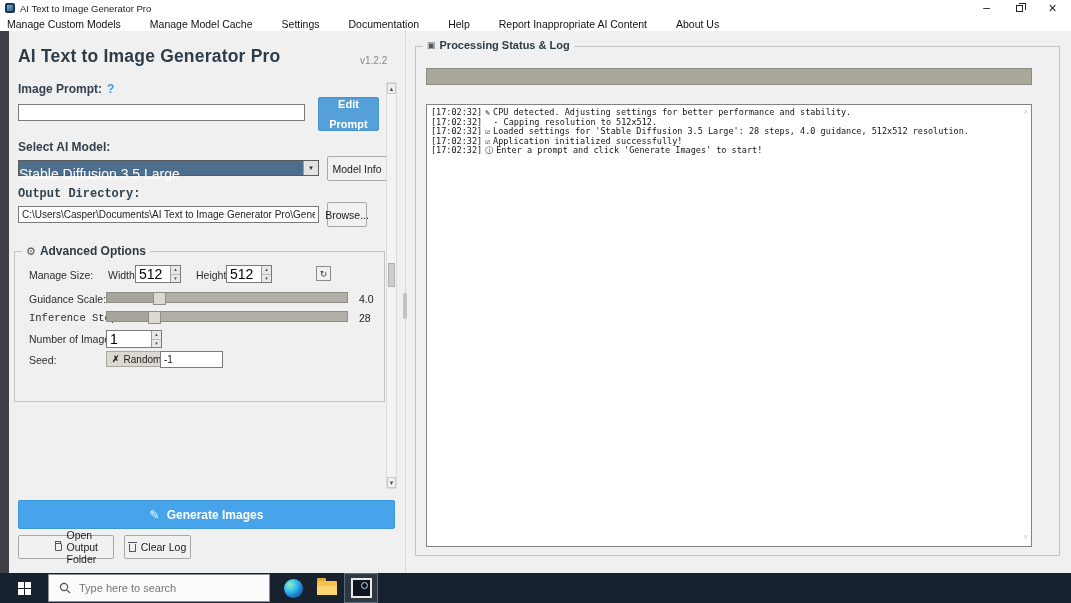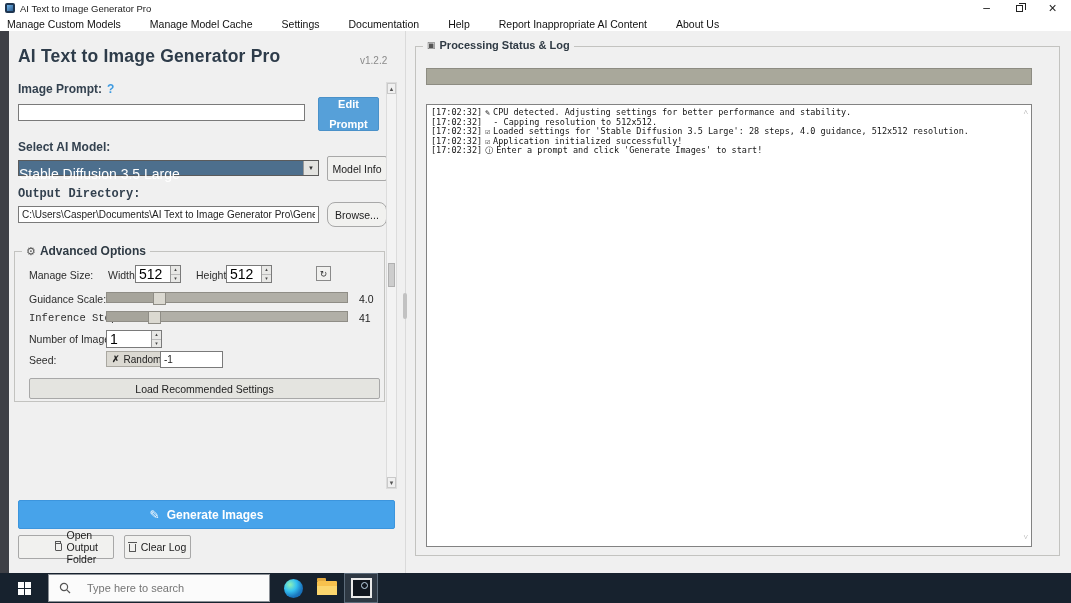--- a/index.html
+++ b/index.html
@@ -84,21 +84,21 @@
   .log-time { color:#141414; }
   .log-ic { display:inline-block; margin:0 3px; font-size:8px; }
   .log-scroll-up { position:absolute; right:3px; top:3px; font-size:8px; color:#9a9a9a; }
   .log-scroll-dn { position:absolute; right:3px; bottom:3px; font-size:8px; color:#9a9a9a; }
 
   
   .taskbar { position:absolute; left:0; top:573px; width:1071px; height:30px; background:var(--taskbar_bg,#17222e); display:flex; align-items:center; z-index:7; }
   .start { width:48px; height:30px; display:flex; align-items:center; justify-content:center; }
   .winlogo { display:grid; grid-template-columns:6px 6px; grid-template-rows:6px 6px; gap:1px; }
   .winlogo span { background:#fdfdfd; }
-  .tb-search { width:222px; height:28px; background:#fbfbfb; border:1px solid #8b9096; display:flex; align-items:center; padding-left:10px; gap:16px; }
+  .tb-search { width:222px; height:28px; background:#fbfbfb; border:1px solid #8b9096; display:flex; align-items:center; padding-left:10px; gap:8px; }
   .tb-search input { border:none; outline:none; background:transparent; font-size:11px; color:#444; font-family:"Liberation Sans",sans-serif; width:170px; }
   .tb-icons { display:flex; align-items:center; height:30px; margin-left:6px; }
   .tb-btn { width:34px; height:30px; display:flex; align-items:center; justify-content:center; }
   .edge-ic { width:19px; height:19px; border-radius:50%; background:radial-gradient(circle at 32% 30%, #8ff0b4 0%, #35c1f1 35%, #1b77c0 65%, #0b59a5 100%); }
   .folder-ic { width:20px; height:14px; background:#f7c14d; border-radius:1px; position:relative; }
   .folder-ic::before { content:""; position:absolute; top:-3px; left:0; width:9px; height:3px; background:#e2a93e; border-radius:1px 1px 0 0; }
   .folder-ic::after { content:""; position:absolute; bottom:0; left:0; width:100%; height:9px; background:#fbd66e; }
   .tb-app { background:rgba(255,255,255,0.10); border:1px solid #5c6b7a; }
   .appwin-ic { width:21px; height:20px; background:#10161f; border:2px solid #e9e9e9; position:relative; }
   .appwin-ic::after { content:""; position:absolute; right:2px; top:2px; width:5px; height:5px; border:1px solid #bfd6ea; border-radius:50%; }
@@ -143,21 +143,21 @@
 
   <div class="lbl" style="left:18px; top:140px;">Select AI Model:</div>
   <div class="dropdown">
     <span class="sel">Stable Diffusion 3.5 Large</span>
     <span class="dd-arrow">▼</span>
   </div>
   <div class="btn-gray" style="left:327px; top:156px; width:60px; height:25px;">Model Info</div>
 
   <div class="lbl" style="left:18px; top:187px;font-family:Liberation Mono, monospace;">Output Directory:</div>
   <input class="txt" style="left: 18px; top: 206px; width: 301px; height: 17px;" value="C:\Users\Casper\Documents\AI Text to Image Generator Pro\Generated Images">
-  <div class="btn-gray" style="left:327px; top:202px; width:60px; height:25px;border-radius:8px;">Browse...</div>
+  <div class="btn-gray" style="left:327px; top:202px; width:40px; height:25px;">Browse...</div>
 
   <div class="groupbox" style="left:14px; top:251px; width:371px; height:151px;">
     <div class="gb-label">
       <span class="gi">⚙</span>
       <span>Advanced Options</span>
     </div>
 
     <span class="adv-lbl" style="left:14px; top:17px;">Manage Size:</span>
     <span class="adv-lbl" style="left:93px; top:17px;">Width:</span>
     <div class="spin" style="left:120px; top:13px; width:46px; height:18px;">
@@ -180,39 +180,38 @@
     <span class="adv-lbl" style="left:14px; top:41px;">Guidance Scale:</span>
     <div class="slider" style="left:91px; top:40px; width:242px;">
       <div class="fill" style="width: 22%;"></div>
     </div>
     <span class="slider-val" style="left:344px; top:41px;">4.0</span>
 
     <span class="adv-lbl" style="left:14px; top:60px;font-family:Liberation Mono, monospace;">Inference Steps:</span>
     <div class="slider" style="left:91px; top:59px; width:242px;">
       <div class="fill" style="width: 20%;"></div>
     </div>
-    <span class="slider-val" style="left:344px; top:60px;">41</span>
+    <span class="slider-val" style="left:344px; top:60px;">28</span>
 
     <span class="adv-lbl" style="left:14px; top:81px;">Number of Images:</span>
     <div class="spin" style="left:91px; top:78px; width:56px; height:18px;">
       <input value="1" style="">
       <span class="arrows">
           <span>▴</span>
           <span>▾</span>
         </span>
     </div>
 
     <span class="adv-lbl" style="left:14px; top:102px;">Seed:</span>
     <div class="chip" style="left:91px; top:99px;">
       <span class="x">✗</span>
       <span>Random</span>
     </div>
     <input class="txt" style="left: 145px; top: 99px; width: 63px; height: 17px; position: absolute;" value="-1">
 
-    <div class="btn-gray" style="left:14px; top:126px; width:351px; height:21px; background:#e4e4e0;">Load Recommended Settings</div>
   </div>
 
   <div class="vscroll">
     <span class="vs-arrow" style="top:0; font-size:6px;">▲</span>
     <div class="vs-thumb"></div>
     <span class="vs-arrow" style="bottom:0; font-size:6px;">▼</span>
   </div>
   <div class="splitter"></div>
   <div class="splitter-handle"></div>
 

